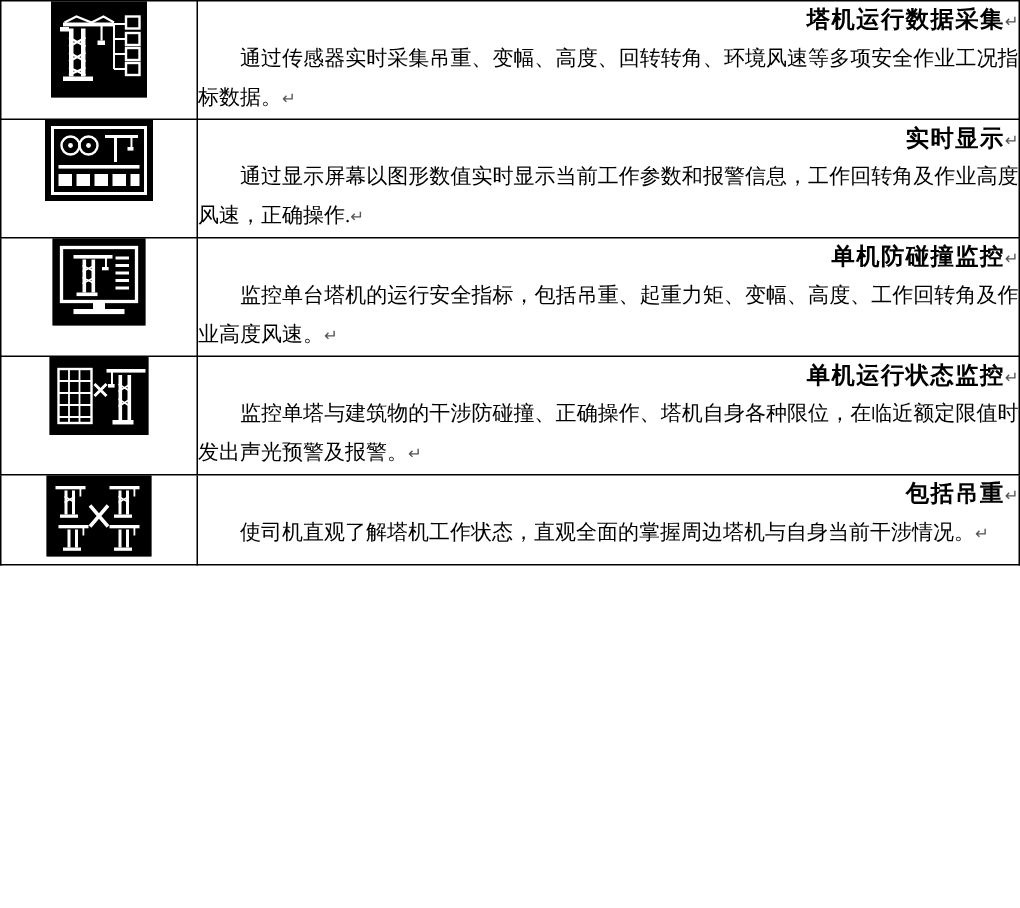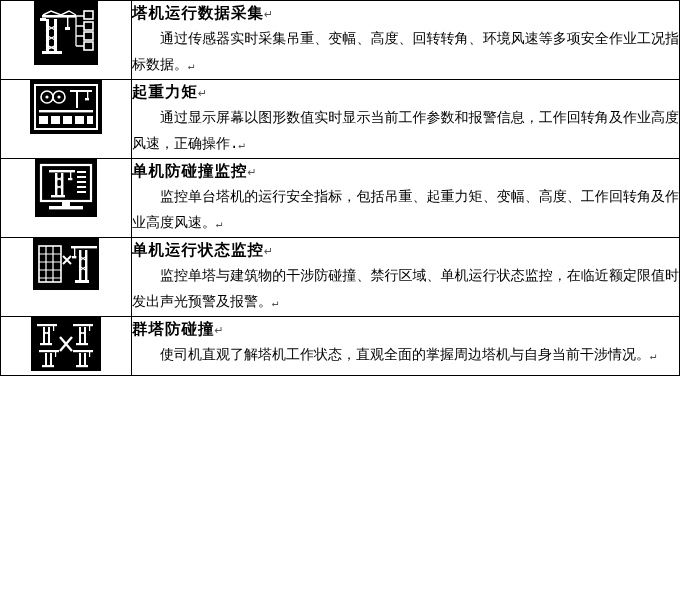--- a/index.html
+++ b/index.html
@@ -29,35 +29,35 @@
     vertical-align: middle;
     padding: 6px 0 6px 0;
   }
   .text-cell {
     padding: 6px 14px 8px 10px;
   }
   .row-title {
     font-family: "DejaVu Sans", sans-serif;
     font-weight: bold;
     font-size: 15.5px;
-    text-align: left;
+    text-align: right;
     letter-spacing: 1px;
     margin: 2px 0 4px 0;
     line-height: 1.3;
     white-space: nowrap;
   }
   .row-title .pilcrow,
   .row-body .pilcrow {
     font-weight: normal;
     font-size: 11px;
     color: #555;
     letter-spacing: 0;
   }
   .row-body {
-    font-family: Liberation Mono, monospace;
+    font-family: Liberation Serif, serif;
     font-size: 14px;
     line-height: 1.85;
     text-indent: 28px;
     text-align: justify;
     margin: 0;
   }
   .icon-box {
     display: inline-block;
     background: #000000;
     position: relative;
@@ -134,21 +134,21 @@
             <rect x="9" y="30" width="54" height="2.4" fill="#fff"></rect>
             <rect x="9" y="36" width="9" height="8" fill="#fff"></rect>
             <rect x="21" y="36" width="9" height="8" fill="#fff"></rect>
             <rect x="33" y="36" width="9" height="8" fill="#fff"></rect>
             <rect x="45" y="36" width="9" height="8" fill="#fff"></rect>
             <rect x="57" y="36" width="6" height="8" fill="#fff"></rect>
           </svg>
         </span>
       </td>
       <td class="text-cell">
-        <div class="row-title"><span>起重力矩</span><span class="pilcrow">↵</span></div>
+        <div class="row-title"><span>实时显示</span><span class="pilcrow">↵</span></div>
         <p class="row-body"><span>通过显示屏幕以图形数值实时显示当前工作参数和报警信息，工作回转角及作业高度风速，正确操作.</span><span class="pilcrow">↵</span></p>
       </td>
     </tr>
 
     <tr>
       <td class="icon-cell">
         <span class="icon-box icon-3">
           <svg viewBox="0 0 62 58" width="62" height="58" aria-hidden="true">
             <rect x="0" y="0" width="62" height="58" fill="#000"></rect>
             <rect x="6" y="6" width="50" height="36" fill="none" stroke="#fff" stroke-width="2.2"></rect>
@@ -194,21 +194,21 @@
             <path d="M46 18 L54 23 M54 18 L46 23 M46 28 L54 33 M54 28 L46 33" stroke="#fff" stroke-width="1.1"></path>
             <rect x="38" y="8" width="26" height="2.4" fill="#fff"></rect>
             <rect x="41" y="10" width="1.3" height="8" fill="#fff"></rect>
             <rect x="39" y="18" width="4.4" height="2.4" fill="#fff"></rect>
             <rect x="42" y="42" width="14" height="3" fill="#fff"></rect>
           </svg>
         </span>
       </td>
       <td class="text-cell">
         <div class="row-title"><span>单机运行状态监控</span><span class="pilcrow">↵</span></div>
-        <p class="row-body"><span>监控单塔与建筑物的干涉防碰撞、禁行区域、单机运行状态监控，在临近额定限值时发出声光预警及报警。</span><span class="pilcrow">↵</span></p>
+        <p class="row-body"><span>监控单塔与建筑物的干涉防碰撞、正确操作、塔机自身各种限位，在临近额定限值时发出声光预警及报警。</span><span class="pilcrow">↵</span></p>
       </td>
     </tr>
 
     <tr>
       <td class="icon-cell">
         <span class="icon-box icon-5">
           <svg viewBox="0 0 70 54" width="70" height="54" aria-hidden="true">
             <rect x="0" y="0" width="70" height="54" fill="#000"></rect>
 
             <rect x="12" y="10" width="2" height="16" fill="#fff"></rect>
@@ -235,18 +235,18 @@
             <rect x="53" y="36" width="2" height="12" fill="#fff"></rect>
             <rect x="42" y="33" width="20" height="2.2" fill="#fff"></rect>
             <rect x="58" y="35" width="1.2" height="5" fill="#fff"></rect>
             <rect x="45" y="48" width="12" height="2.2" fill="#fff"></rect>
 
             <path d="M29 20 L41 34 M41 20 L29 34" stroke="#fff" stroke-width="2.4"></path>
           </svg>
         </span>
       </td>
       <td class="text-cell">
-        <div class="row-title"><span>群塔防碰撞</span><span class="pilcrow">↵</span></div>
+        <div class="row-title"><span>包括吊重</span><span class="pilcrow">↵</span></div>
         <p class="row-body"><span>使司机直观了解塔机工作状态，直观全面的掌握周边塔机与自身当前干涉情况。</span><span class="pilcrow">↵</span></p>
       </td>
     </tr>
   </tbody>
 </table>
 
 </body></html>

